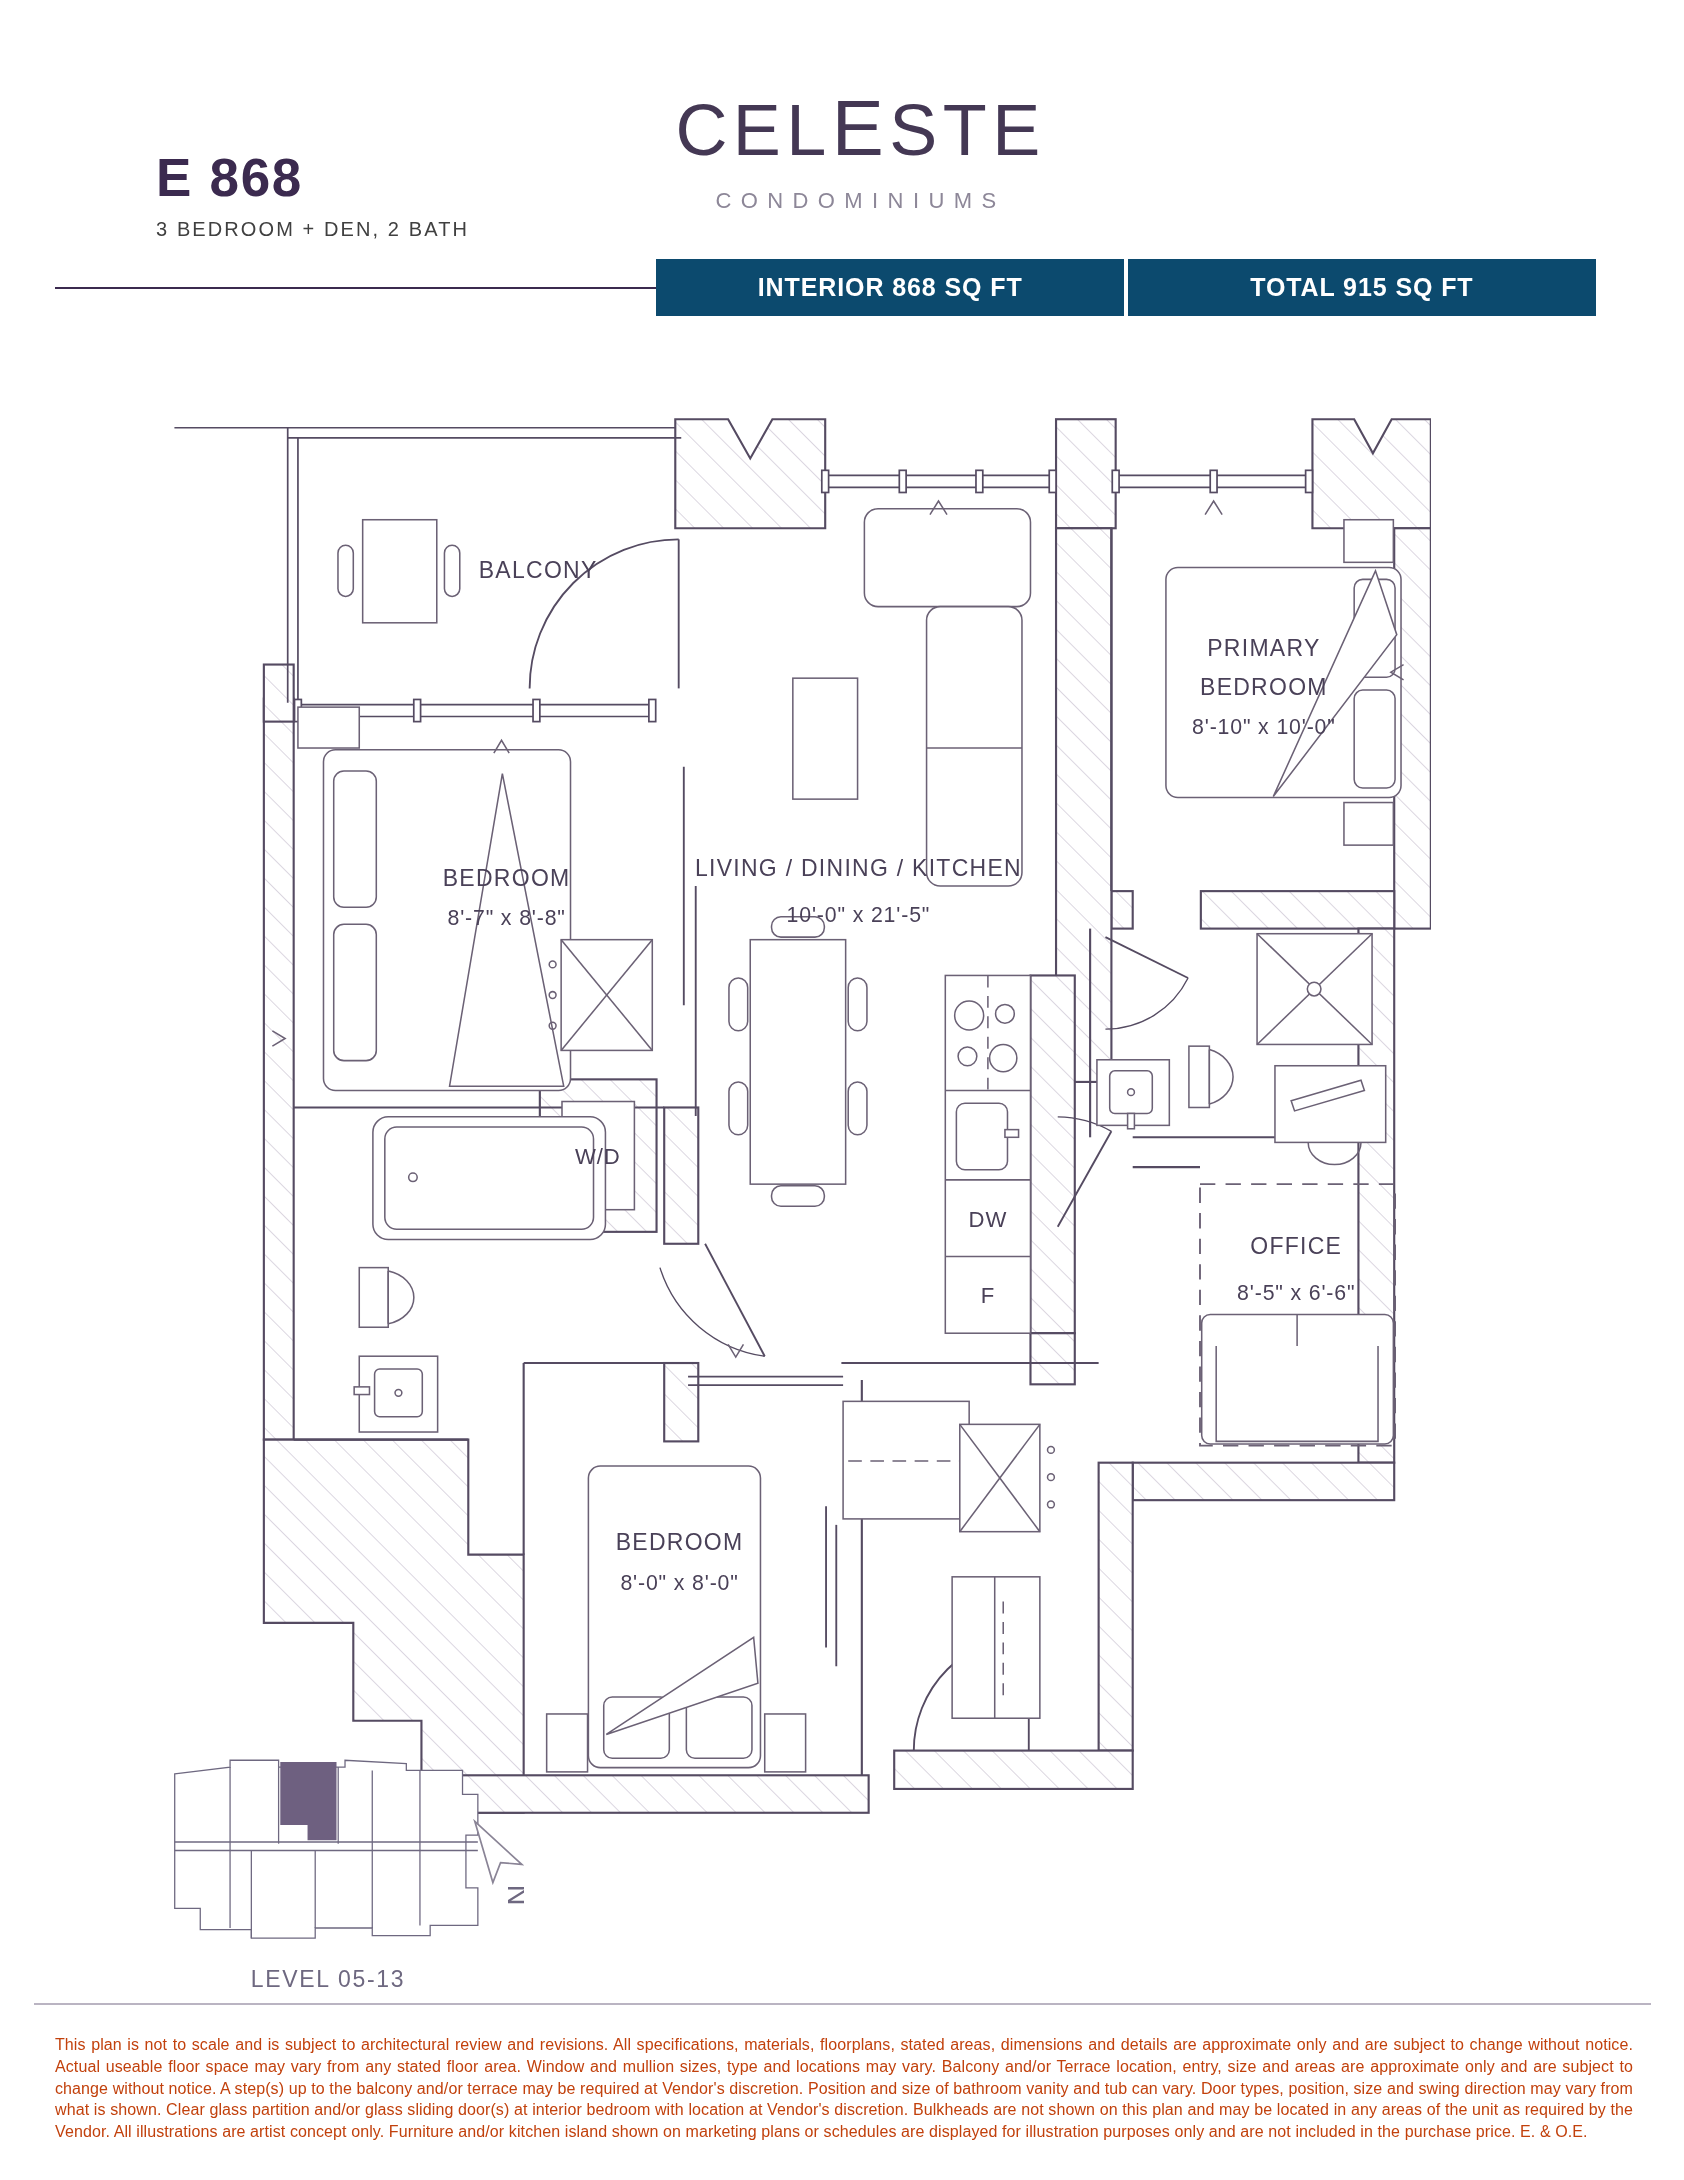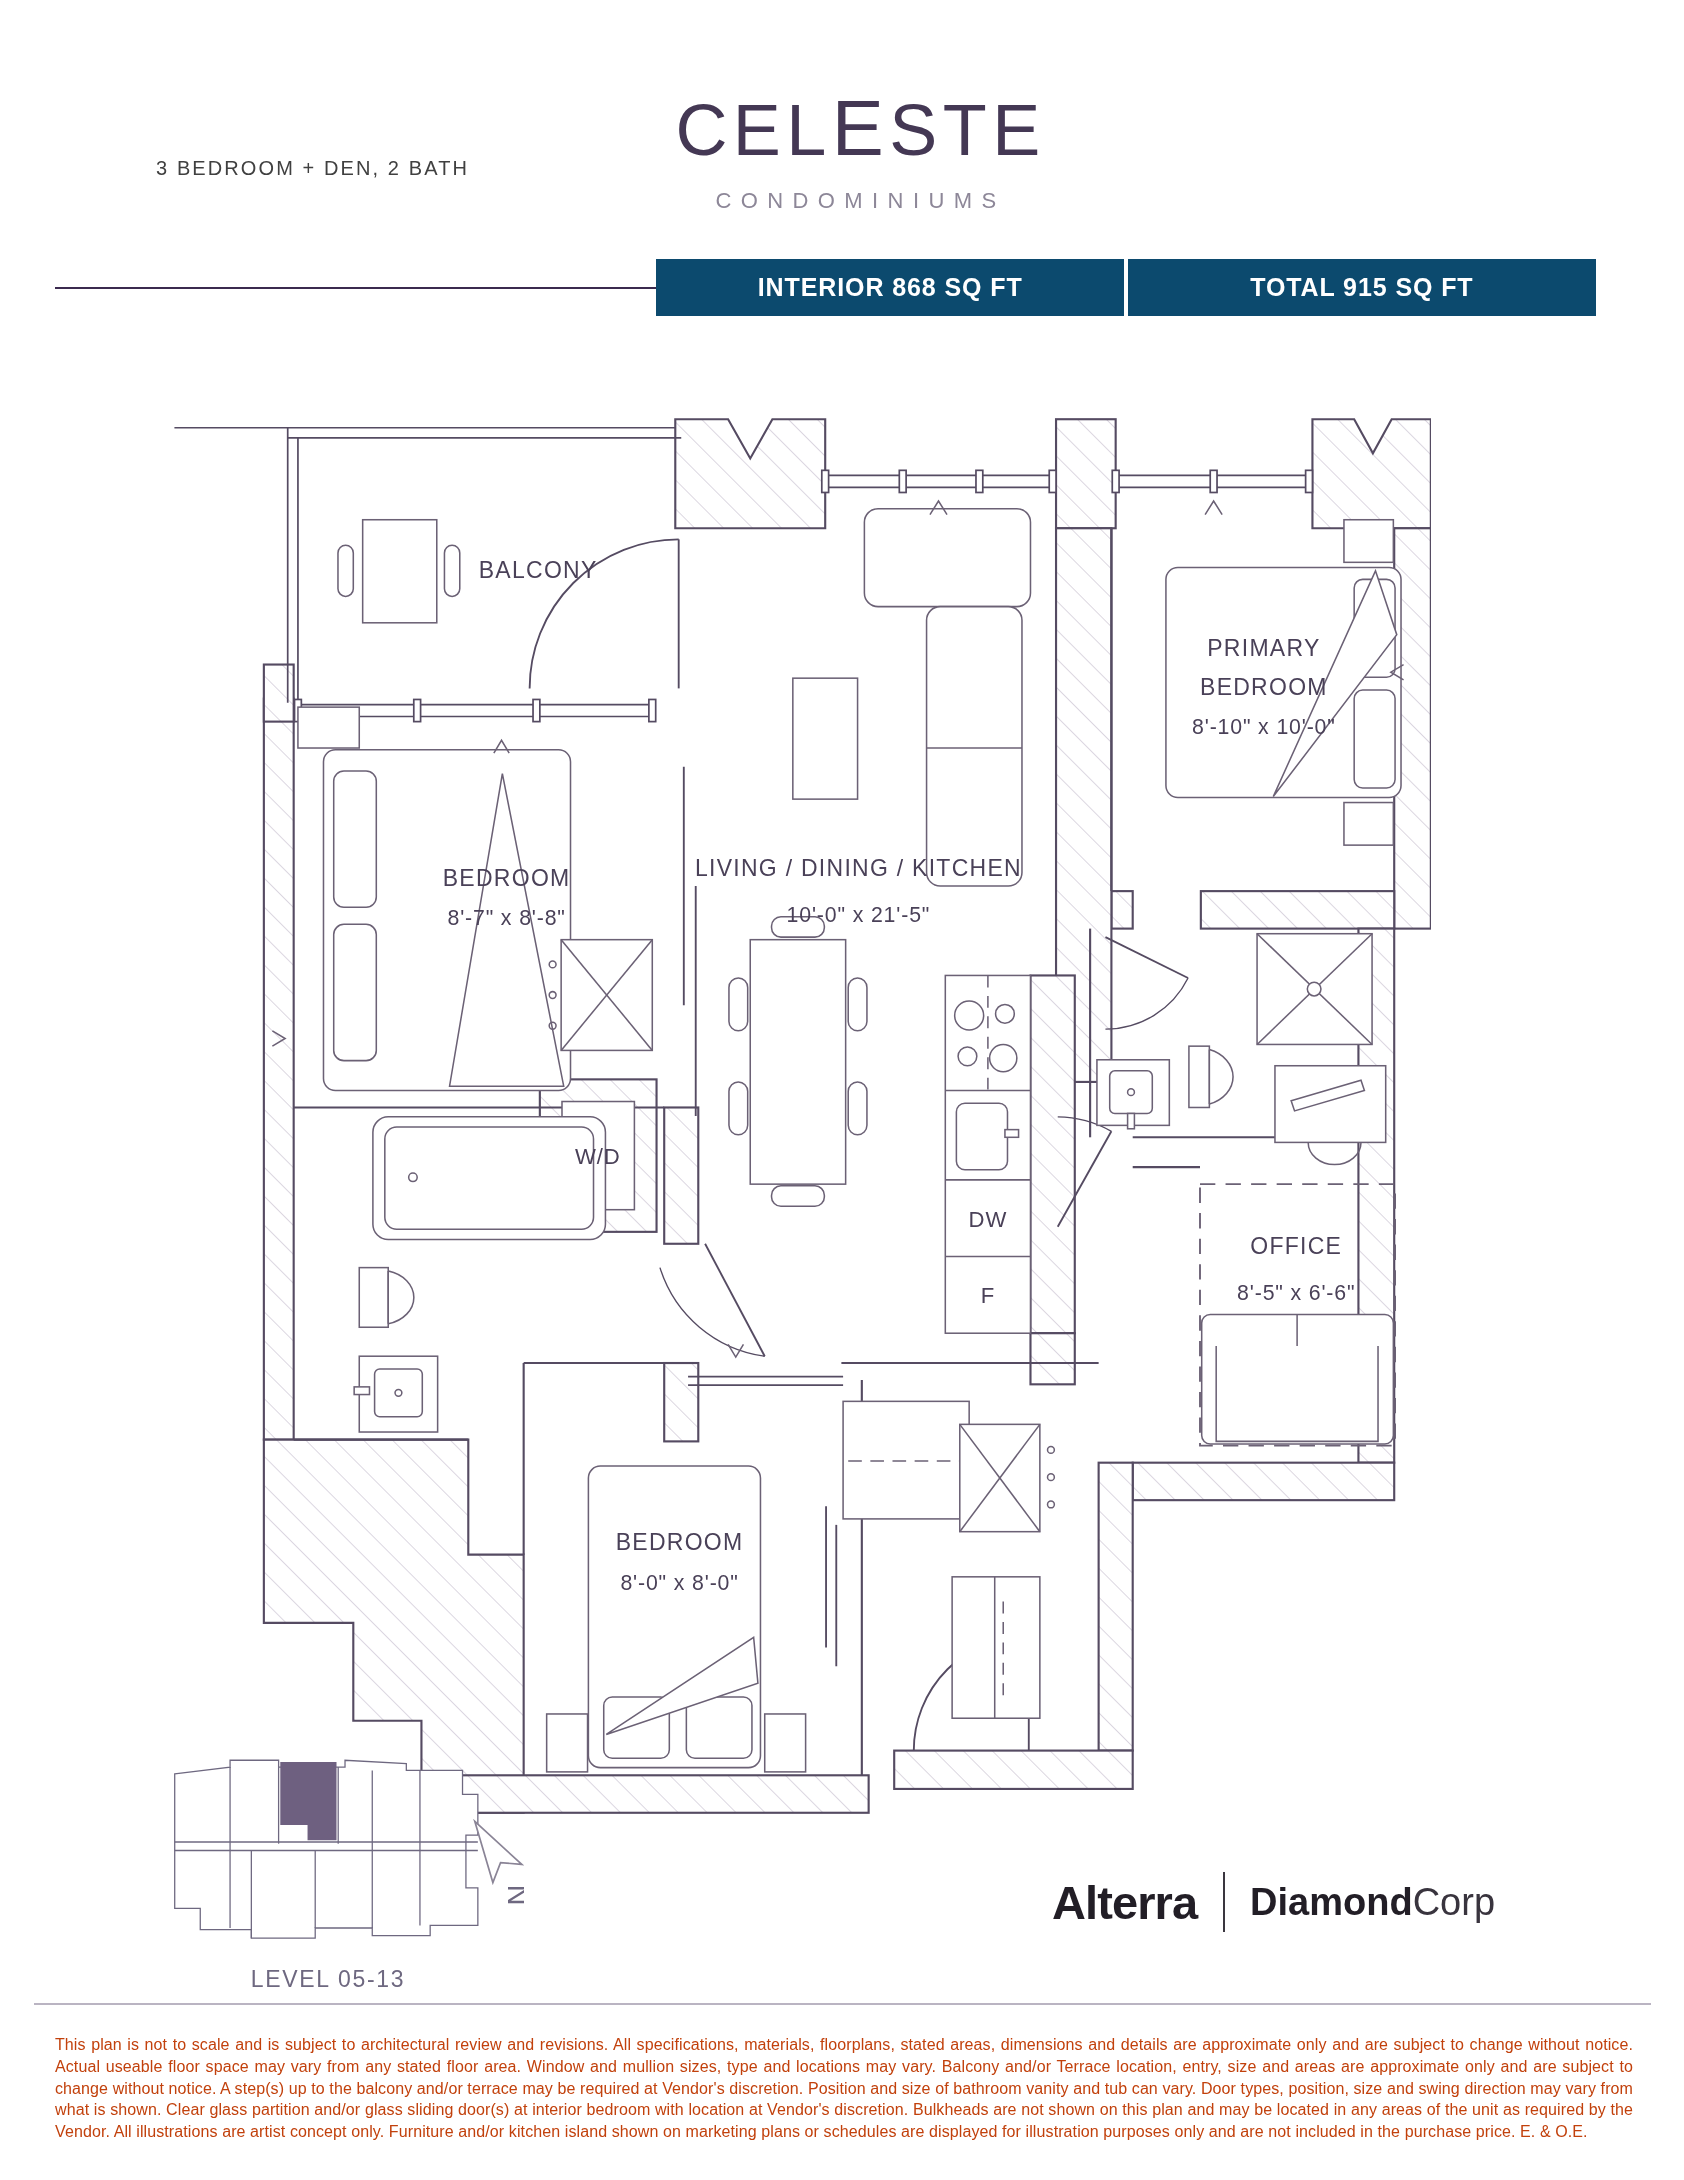--- a/index.html
+++ b/index.html
@@ -38,20 +38,21 @@
   .footer-rule{position:absolute;left:34px;top:2003px;width:1617px;height:1.7px;background:#bab4c2;}
   .disclaimer{position:absolute;left:55px;top:2034px;width:1578px;font-size:16px;line-height:1.36;
     color:#c2410c;text-align:justify;letter-spacing:0.1px;}
 </style>
 </head>
 <body>
 
 <div class="page">
 
   <div class="title-block">
+    <div class="unit-code">E 868</div>
     <div class="unit-type">3 BEDROOM + DEN,  2 BATH</div>
   </div>
 
   <div class="brand">
     <div class="brand-line"><span class="sm">CEL</span><span class="big">E</span><span class="sm">STE</span></div>
     <div class="brand-sub">CONDOMINIUMS</div>
   </div>
 
   <div class="header-rule"></div>
 
@@ -342,24 +343,19 @@
       <line x1="195" y1="138" x2="195" y2="229"></line>
     </g>
     <polygon points="154,34 220,34 220,126 186,126 186,108 154,108" fill="#6e6080"></polygon>
     <g transform="translate(410,148) rotate(-32)">
       <polygon points="0,-52 20,20 0,5 -20,20" fill="#ffffff" stroke="#8a8496" stroke-width="2"></polygon>
       <text x="0" y="58" font-size="34" text-anchor="middle" transform="rotate(-58 0 50)" fill="#8a8496">N</text>
     </g>
     <text x="210" y="298" font-size="27" letter-spacing="2" text-anchor="middle">LEVEL 05-13</text>
   </svg>
 
-  <div class="logos">
-    <div class="logo-alterra">Alterra</div>
-    <div class="logo-sep"></div>
-    <div><span class="logo-diamond">Diamond</span><span class="logo-corp">Corp</span></div>
-  </div>
 
   <div class="footer-rule"></div>
 
   <div class="disclaimer">This plan is not to scale and is subject to architectural review and revisions. All specifications, materials, floorplans, stated areas, dimensions and details are approximate only and are subject to change without notice. Actual useable floor space may vary from any stated floor area. Window and mullion sizes, type and locations may vary. Balcony and/or Terrace location, entry, size and areas are approximate only and are subject to change without notice.  A step(s) up to the balcony and/or terrace may be required at Vendor's discretion.  Position and size of bathroom vanity and tub can vary.  Door types, position, size and swing direction may vary from what is shown. Clear glass partition and/or glass sliding door(s) at interior bedroom with location at Vendor's discretion. Bulkheads are not shown on this plan and may be located in any areas of the unit as required by the Vendor. All illustrations are artist concept only. Furniture and/or kitchen island shown on marketing plans or schedules are displayed for illustration purposes only and are not included in the purchase price. E. &amp; O.E.</div>
 
 </div>
 
 
 </body></html>

